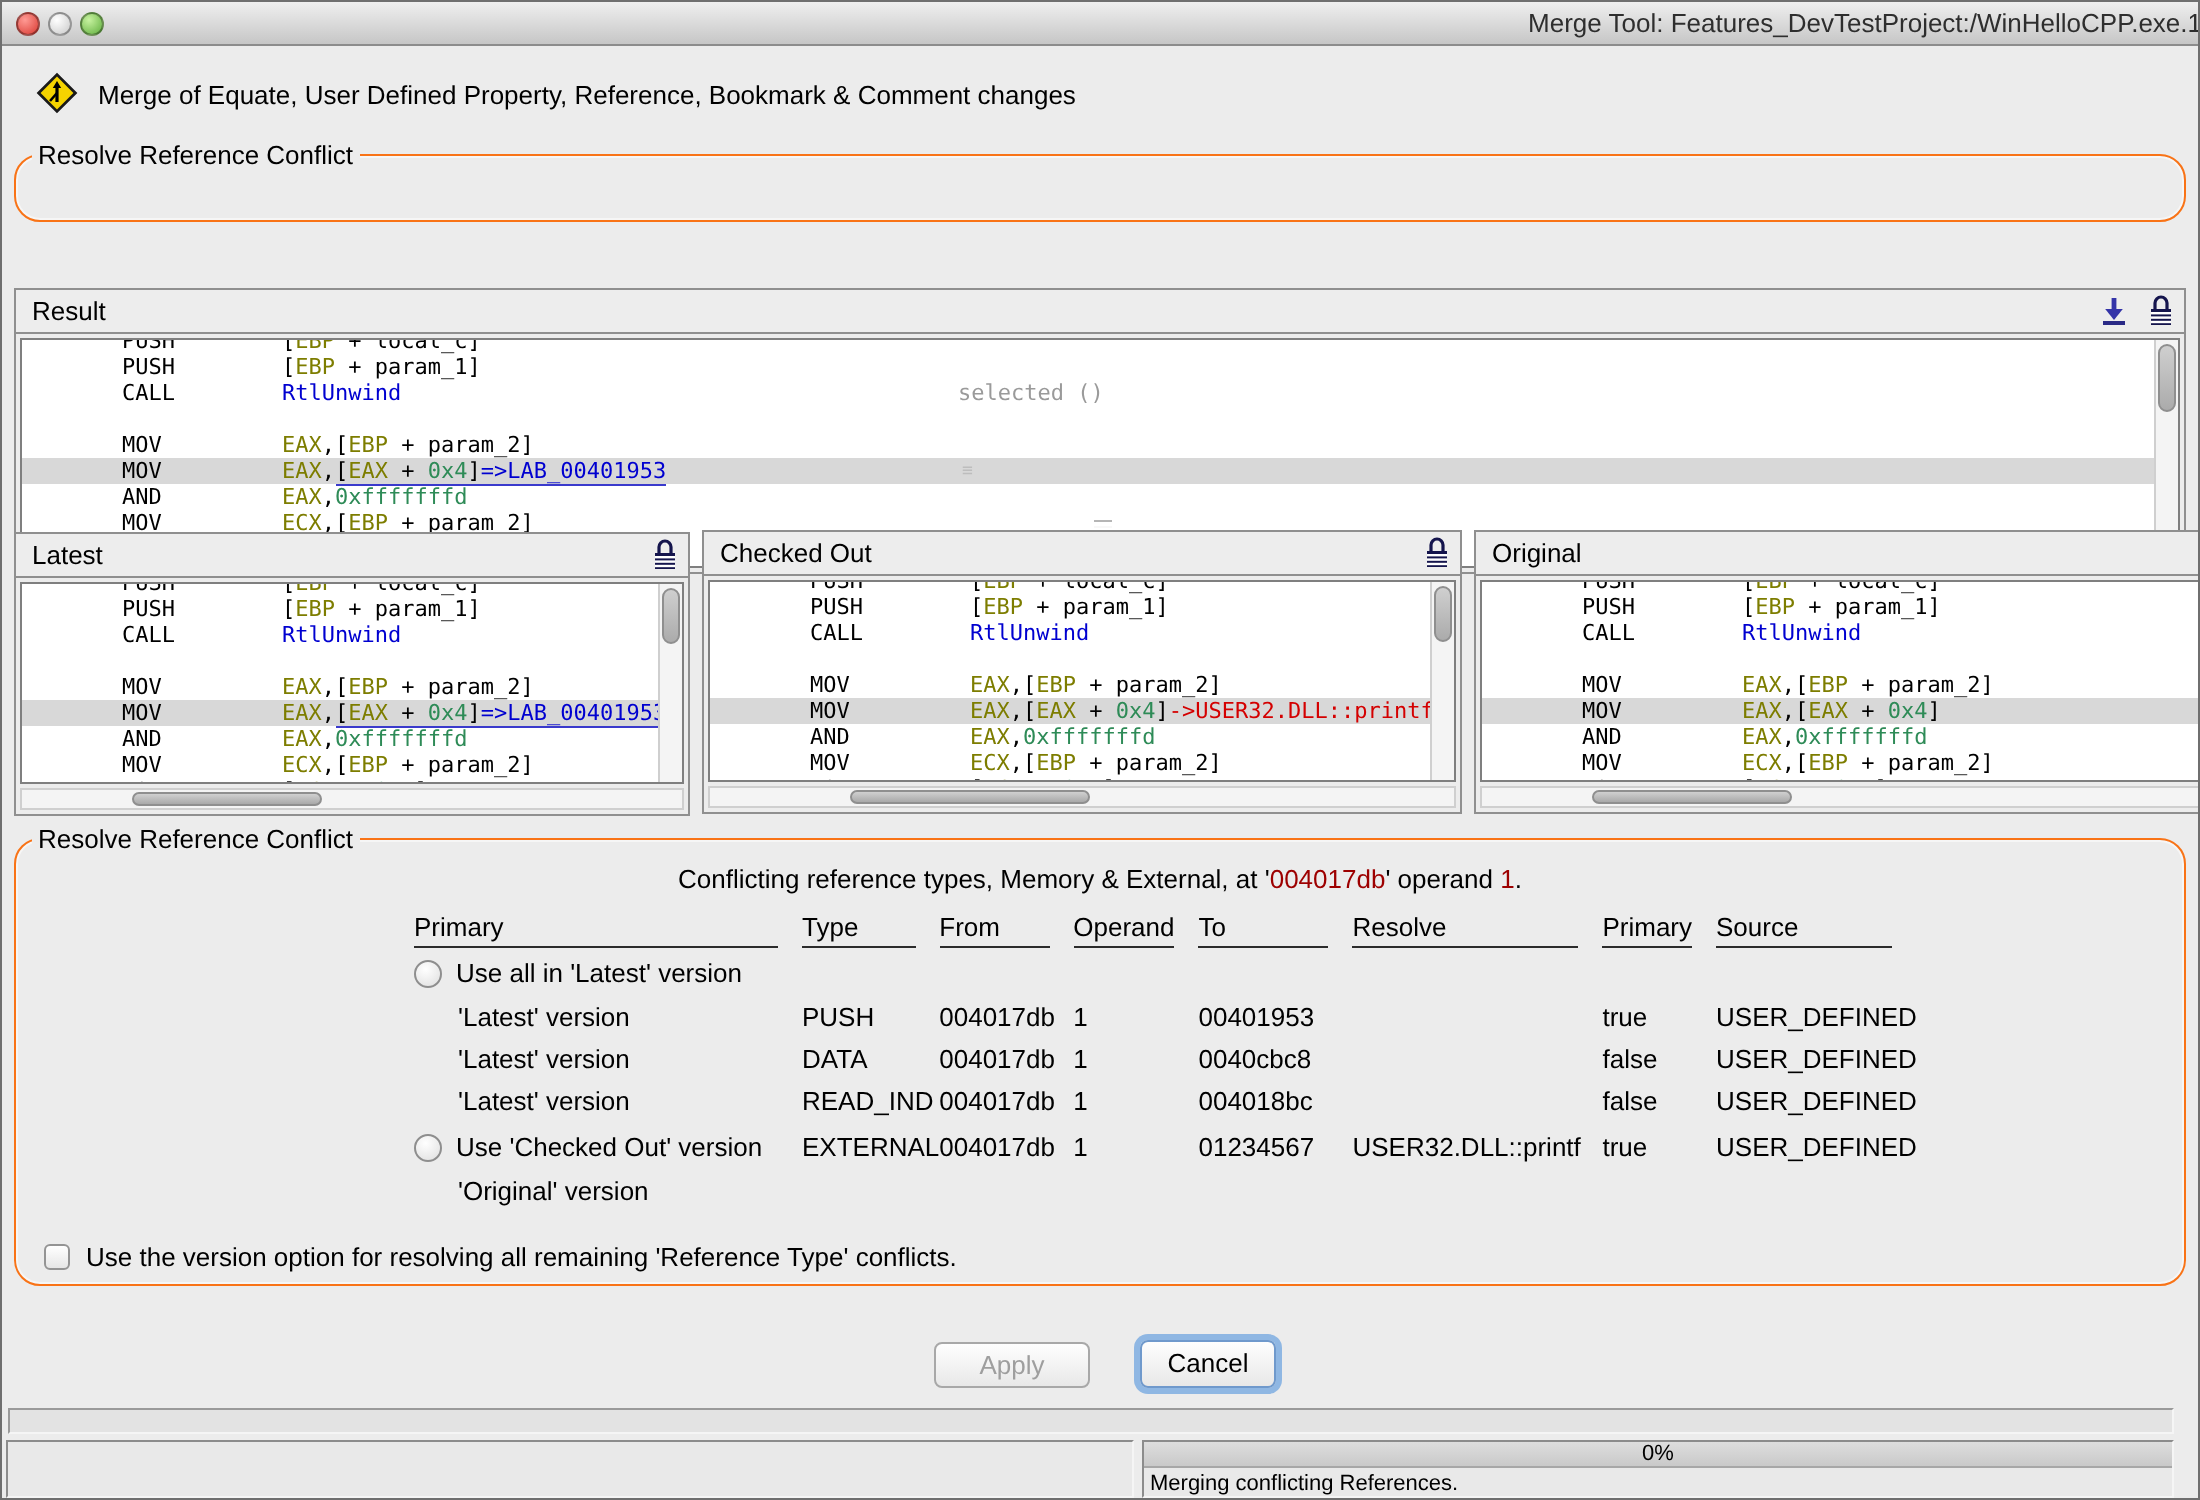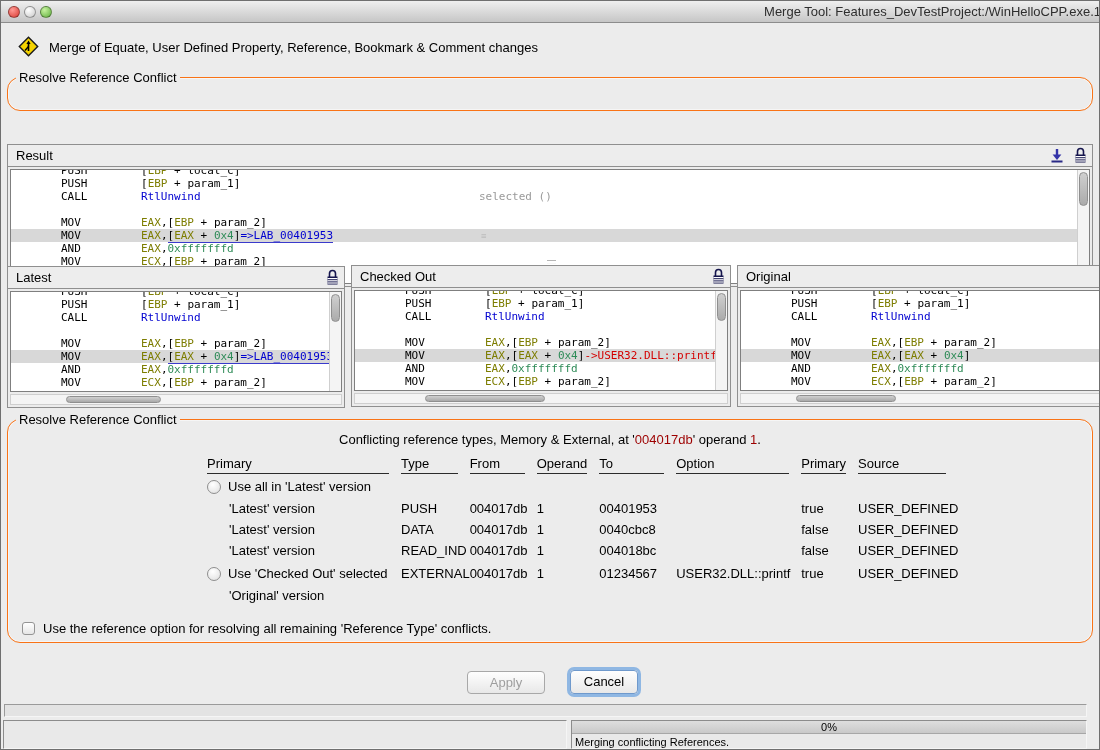--- a/index.html
+++ b/index.html
@@ -293,21 +293,21 @@
             <th>
               <div class="hl-inner">From</div>
             </th>
             <th>
               <div class="hl-inner">Operand</div>
             </th>
             <th>
               <div class="hl-inner">To</div>
             </th>
             <th>
-              <div class="hl-inner">Option</div>
+              <div class="hl-inner">Resolve</div>
             </th>
             <th>
               <div class="hl-inner">Primary</div>
             </th>
             <th>
               <div class="hl-inner">Source</div>
             </th>
           </tr>
         </thead>
         <tbody>
@@ -345,21 +345,21 @@
             <td class="optcell"><span class="opt-ind">'Latest' version</span></td>
             <td>READ_IND</td>
             <td>004017db</td>
             <td>1</td>
             <td>004018bc</td>
             <td></td>
             <td>false</td>
             <td>USER_DEFINED</td>
           </tr>
           <tr class="rowR">
-            <td class="optcell"><span class="radio"></span><span>Use 'Checked Out' selected</span></td>
+            <td class="optcell"><span class="radio"></span><span>Use 'Checked Out' version</span></td>
             <td>EXTERNAL</td>
             <td>004017db</td>
             <td>1</td>
             <td>01234567</td>
             <td>USER32.DLL::printf</td>
             <td>true</td>
             <td>USER_DEFINED</td>
           </tr>
           <tr class="rowN">
             <td class="optcell"><span class="opt-ind">'Original' version</span></td>
@@ -368,21 +368,21 @@
             <td></td>
             <td></td>
             <td></td>
             <td></td>
             <td></td>
           </tr>
         </tbody>
       </table>
     <div class="chk-row">
       <span class="checkbox"></span>
-      <span>Use the reference option for resolving all remaining 'Reference Type' conflicts.</span>
+      <span>Use the version option for resolving all remaining 'Reference Type' conflicts.</span>
     </div>
   </div>
 
   <div class="btn apply">Apply</div>
   <div class="btn cancel">Cancel</div>
 
   <div class="thin-panel"></div>
   <div class="status-box status-left"></div>
   <div class="status-box status-right">
     <div class="progress">0%</div>

